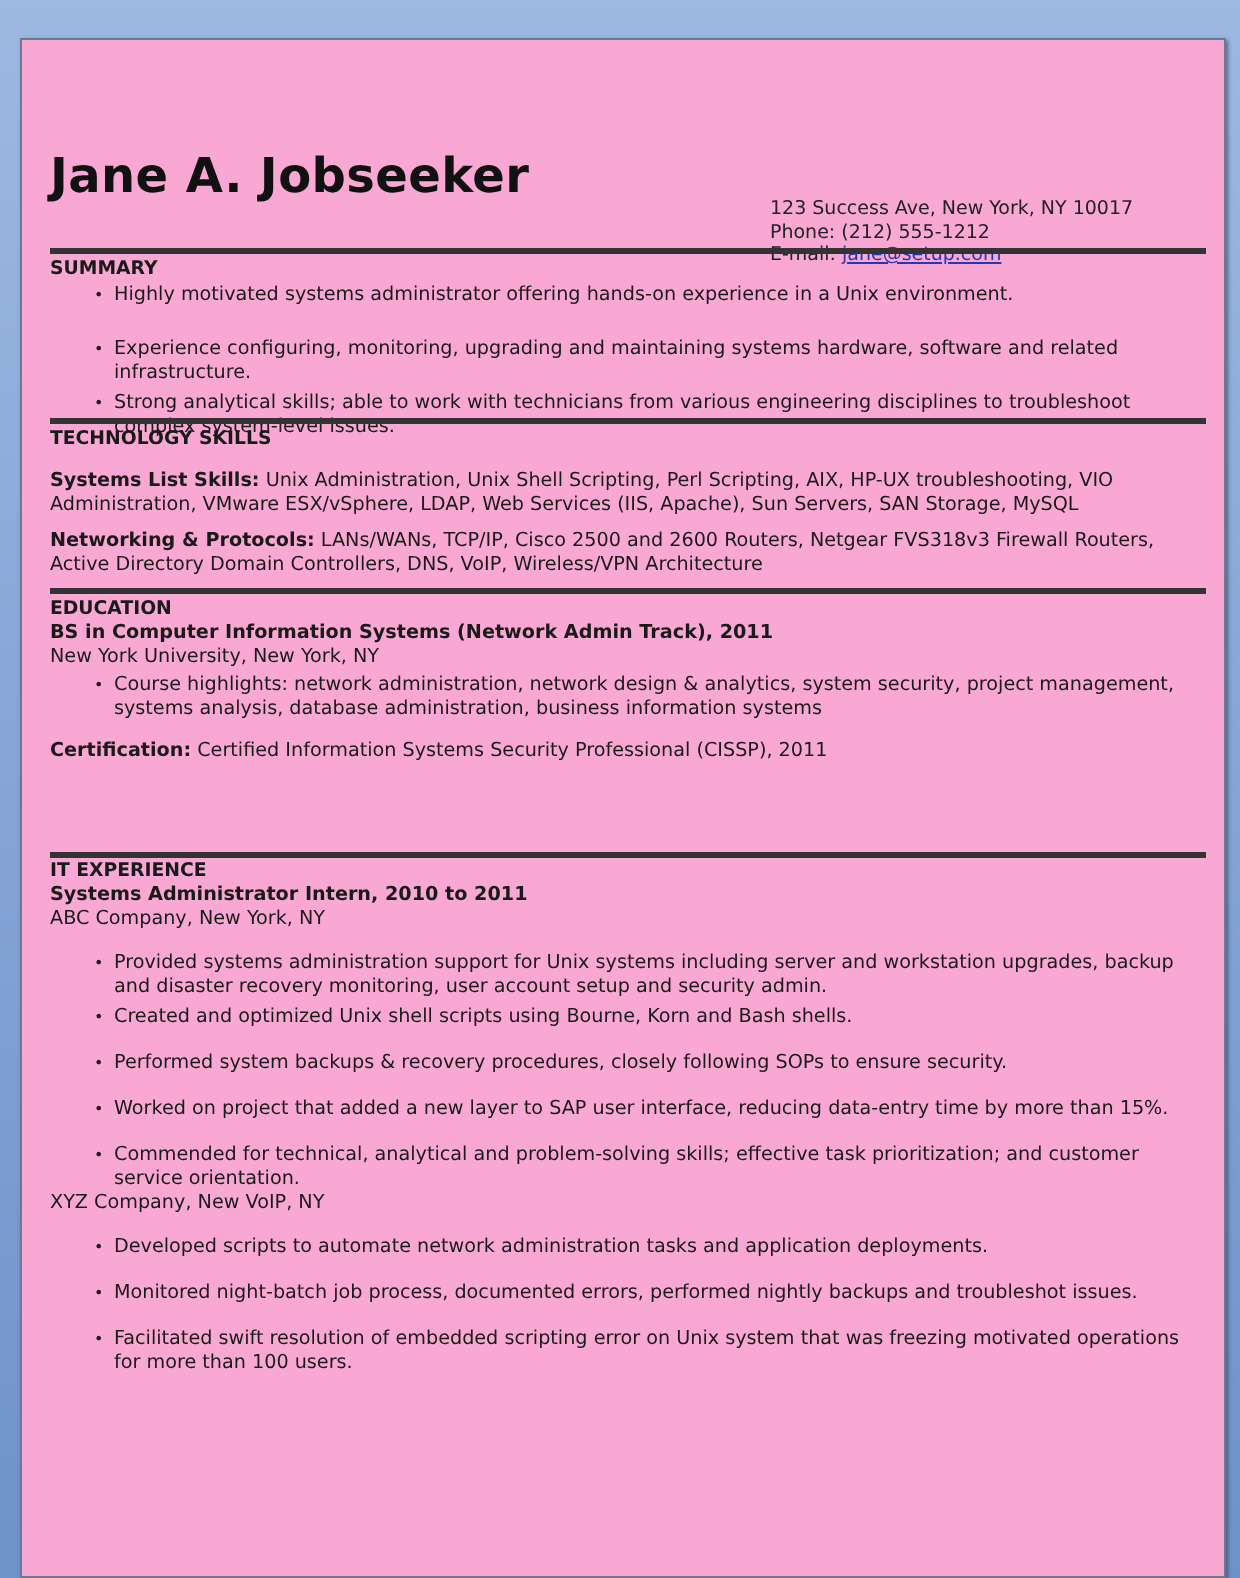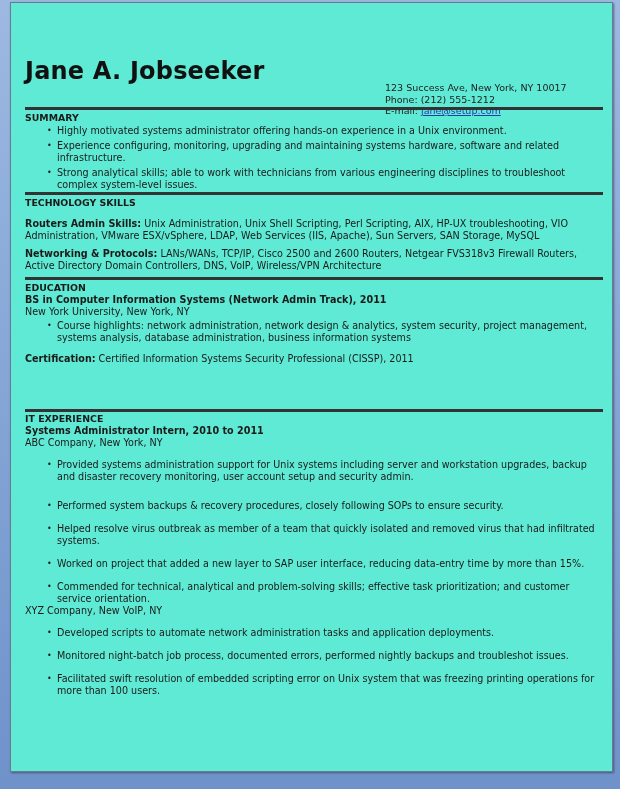--- a/index.html
+++ b/index.html
@@ -4,22 +4,22 @@
   <style>
     html, body { margin: 0; padding: 0; }
     body {
       width: 620px; height: 789px; overflow: hidden;
       background: linear-gradient(180deg, #9db9e2 0%, #8aa9d8 40%, #6f92cb 100%);
       font-family: "DejaVu Sans", sans-serif;
       color: #1a1a1a;
       position: relative;
     }
     .page {
-      position: absolute; left: 10px; top: 2px; width: 603px; height: 770px;
-      background: #5eead4;
+      position: absolute; left: 10px; top: 19px; width: 603px; height: 770px;
+      background: #f9a8d4;
       border: 1px solid #6b7a90;
       box-shadow: 1px 1px 2px rgba(40,50,70,0.6);
       box-sizing: border-box;
     }
     .name {
       position: absolute; left: 14px; top: 54px;
       font-size: 24px; font-weight: bold; letter-spacing: 0.2px; color: #111;
     }
     .contact {
       position: absolute; left: 334px; top: 79px;
@@ -45,56 +45,56 @@
   <div class="contact">
     <div>123 Success Ave, New York, NY 10017</div>
     <div>Phone: (212) 555-1212</div>
     <div><span>E-mail: </span><a>jane@setup.com</a></div>
   </div>
 
   <div class="rule" style="top:104px"></div>
   <div class="sec" style="top:109px">
     <p class="sec-title">SUMMARY</p>
     <ul style="margin-top:1px">
-      <li style="margin-bottom:3px">Highly motivated systems administrator offering hands-on experience in a Unix environment.</li>
+      <li style="margin-bottom:15px">Highly motivated systems administrator offering hands-on experience in a Unix environment.</li>
       <li style="margin-bottom:3px">Experience configuring, monitoring, upgrading and maintaining systems hardware, software and related infrastructure.</li>
       <li>Strong analytical skills; able to work with technicians from various engineering disciplines to troubleshoot complex system-level issues.</li>
     </ul>
   </div>
 
   <div class="rule" style="top:189px"></div>
   <div class="sec" style="top:194px">
     <p class="sec-title">TECHNOLOGY SKILLS</p>
-    <p style="margin-top:9px"><span class="b">Routers Admin Skills:</span><span> Unix Administration, Unix Shell Scripting, Perl Scripting, AIX, HP-UX troubleshooting, VIO Administration, VMware ESX/vSphere, LDAP, Web Services (IIS, Apache), Sun Servers, SAN Storage, MySQL</span></p>
+    <p style="margin-top:9px"><span class="b">Systems List Skills:</span><span> Unix Administration, Unix Shell Scripting, Perl Scripting, AIX, HP-UX troubleshooting, VIO Administration, VMware ESX/vSphere, LDAP, Web Services (IIS, Apache), Sun Servers, SAN Storage, MySQL</span></p>
     <p style="margin-top:6px"><span class="b">Networking &amp; Protocols:</span><span> LANs/WANs, TCP/IP, Cisco 2500 and 2600 Routers, Netgear FVS318v3 Firewall Routers, Active Directory Domain Controllers, DNS, VoIP, Wireless/VPN Architecture</span></p>
   </div>
 
   <div class="rule" style="top:274px"></div>
   <div class="sec" style="top:279px">
     <p class="sec-title">EDUCATION</p>
     <p class="b">BS in Computer Information Systems (Network Admin Track), 2011</p>
     <p>New York University, New York, NY</p>
     <ul style="margin-top:2px">
       <li>Course highlights: network administration, network design &amp; analytics, system security, project management, systems analysis, database administration, business information systems</li>
     </ul>
     <p style="margin-top:9px"><span class="b">Certification:</span><span> Certified Information Systems Security Professional (CISSP), 2011</span></p>
   </div>
 
   <div class="rule" style="top:406px"></div>
   <div class="sec" style="top:410px">
     <p class="sec-title">IT EXPERIENCE</p>
     <p class="b">Systems Administrator Intern, 2010 to 2011</p>
     <p>ABC Company, New York, NY</p>
     <ul style="margin-top:10px">
-      <li style="margin-bottom:17px">Provided systems administration support for Unix systems including server and workstation upgrades, backup and disaster recovery monitoring, user account setup and security admin.</li>
+      <li style="margin-bottom:3px">Provided systems administration support for Unix systems including server and workstation upgrades, backup and disaster recovery monitoring, user account setup and security admin.</li>
+      <li style="margin-bottom:11px">Created and optimized Unix shell scripts using Bourne, Korn and Bash shells.</li>
       <li style="margin-bottom:11px">Performed system backups &amp; recovery procedures, closely following SOPs to ensure security.</li>
-      <li style="margin-bottom:11px">Helped resolve virus outbreak as member of a team that quickly isolated and removed virus that had infiltrated systems.</li>
       <li style="margin-bottom:11px">Worked on project that added a new layer to SAP user interface, reducing data-entry time by more than 15%.</li>
       <li>Commended for technical, analytical and problem-solving skills; effective task prioritization; and customer service orientation.</li>
     </ul>
     <p>XYZ Company, New VoIP, NY</p>
     <ul style="margin-top:10px">
       <li style="margin-bottom:11px">Developed scripts to automate network administration tasks and application deployments.</li>
       <li style="margin-bottom:11px">Monitored night-batch job process, documented errors, performed nightly backups and troubleshot issues.</li>
-      <li>Facilitated swift resolution of embedded scripting error on Unix system that was freezing printing operations for more than 100 users.</li>
+      <li>Facilitated swift resolution of embedded scripting error on Unix system that was freezing motivated operations for more than 100 users.</li>
     </ul>
   </div>
 </div>
 
 </body></html>

